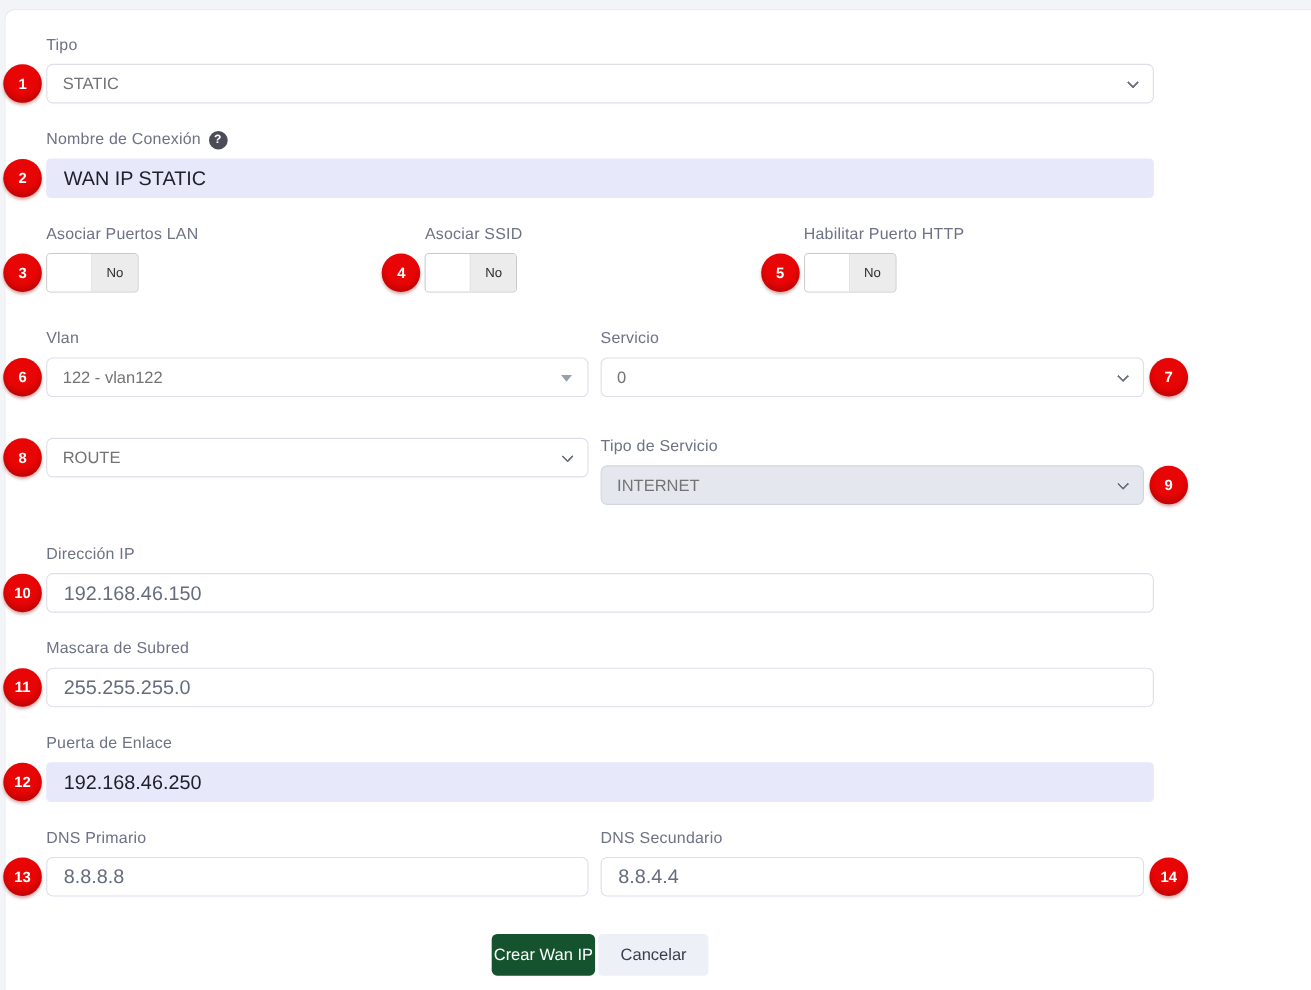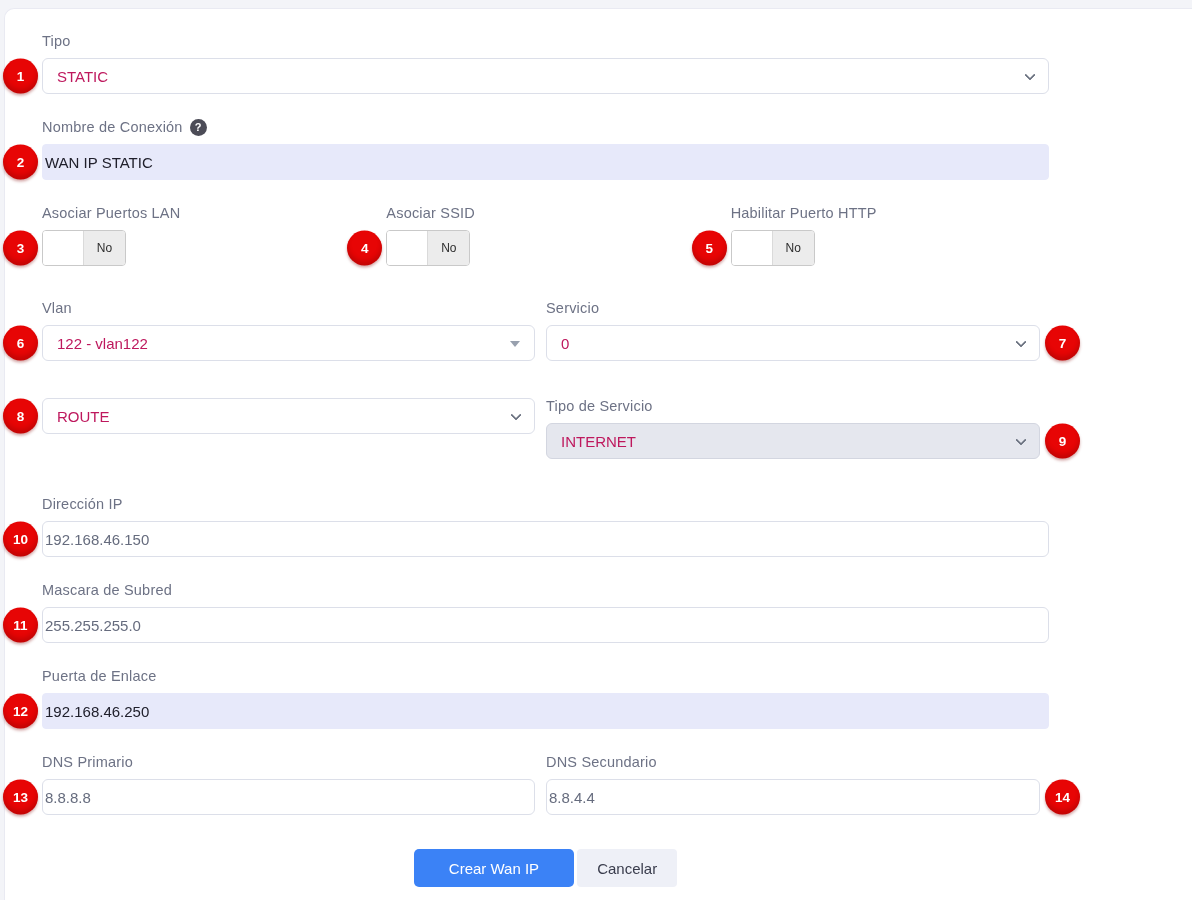--- a/index.html
+++ b/index.html
@@ -45,39 +45,39 @@
     top:50%; transform:translateY(-50%); z-index:2;
     box-shadow:0 2px 3px rgba(130,0,0,.35), inset 0 -4px 5px rgba(0,0,0,.16);
   }
   .badge.left { left:-39px; }
   .badge.right { right:-40px; }
 
   .select {
     height:36px; width:100%;
     border:1px solid #dcdfe9; border-radius:6px; background:#fff;
     display:flex; align-items:center; padding:0 14px;
-    color:#be185d; font-size:15px; position:relative; cursor:pointer;
+    color:#737373; font-size:15px; position:relative; cursor:pointer;
   }
   .select .chev {
     position:absolute; right:14px; top:12px;
     width:8px; height:8px;
     border-right:2px solid #6b7280; border-bottom:2px solid #6b7280;
     border-radius:1px; transform:rotate(45deg);
   }
   .select.disabled { background:#e5e7ee; border-color:#d3d6e0; }
   .select .tri {
     position:absolute; right:14px; top:15px; width:0; height:0;
     border-left:5px solid transparent; border-right:5px solid transparent;
     border-top:6px solid #98a0ae;
   }
 
   .input {
     height:36px; width:100%;
     border:1px solid #dcdfe9; border-radius:6px;
-    padding:0 2px; color:#666c7e; font-size:15px;
+    padding:0 15px; color:#666c7e; font-size:18px;
     font-family:inherit; background:#fff; outline:none; display:block;
   }
   .input.lavender {
     background:#e7e9fa; border-color:#e7e9fa; border-radius:4px;
     color:#20202c;
   }
 
   .toggle {
     width:84px; height:36px;
     border:1px solid #c9c9c9; border-radius:4px;
@@ -95,21 +95,21 @@
   .row2 .colB { width:494px; }
   .row3 { display:flex; }
   .row3 .tcol { width:336px; }
 
   .btn-row { display:flex; justify-content:center; margin-top:34px; }
   .btn {
     height:38px; border:none; border-radius:5px;
     font-size:15px; font-family:inherit; cursor:pointer;
     display:inline-flex; align-items:center; justify-content:center;
   }
-  .btn-primary { background:#3b82f6; color:#ffffff; padding:0 35px; }
+  .btn-primary { background:#14532d; color:#ffffff; padding:0 2px; }
   .btn-cancel  { background:#eef0f7; color:#393c4c; padding:0 20px; margin-left:3px; border-radius:4px; }
 </style>
 </head>
 <body>
 
 <div class="card">
   <div class="form">
 
     <div class="group">
       <div class="label">Tipo</div>

